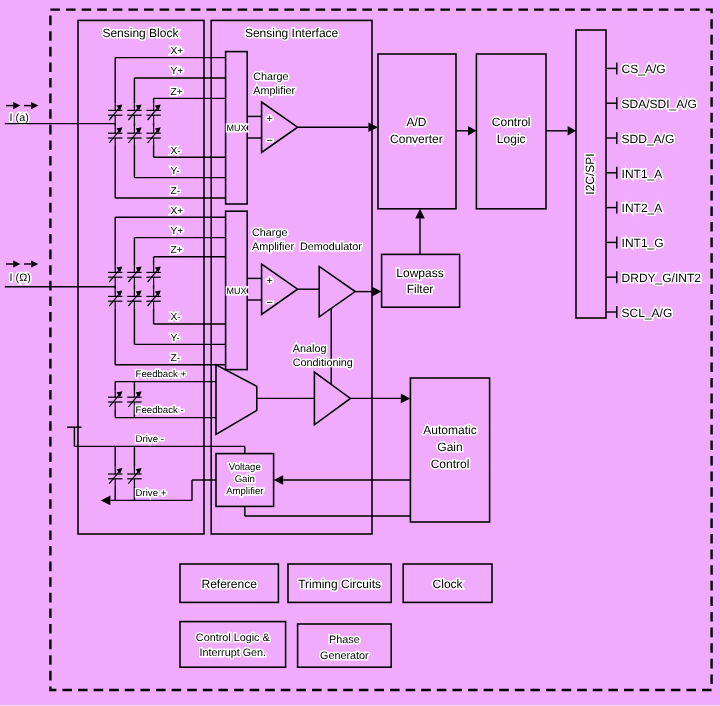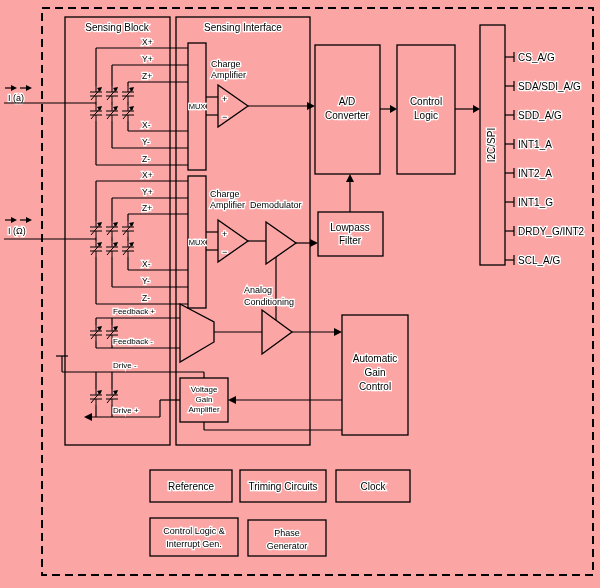--- a/index.html
+++ b/index.html
@@ -1,16 +1,16 @@
 <!DOCTYPE html>
 <html><head>
 <meta charset="utf-8">
 <style>
   html,body{margin:0;padding:0;background:#fff;}
-  .stage{width:600px;height:588px;background:#fca5a5;position:relative;font-family:"Liberation Sans",sans-serif;}
+  .stage{width:600px;height:588px;background:#f0abfc;position:relative;font-family:"Liberation Sans",sans-serif;}
   svg{display:block;}
   .dashed{fill:none;stroke:#000;stroke-width:2;stroke-dasharray:8 5;}
   .box{fill:none;stroke:#000;stroke-width:1.3;}
   .w{stroke:#000;stroke-width:1.2;fill:none;}
   .tri{fill:none;stroke:#000;stroke-width:1.3;}
   .arrow{fill:#000;stroke:none;}
   text{fill:#000;font-family:"Liberation Sans",sans-serif;paint-order:stroke;stroke:#fff;stroke-width:2.5px;}
   .t10{font-size:10px;}
   .t9{font-size:9px;}
   .t85{font-size:8.5px;}

